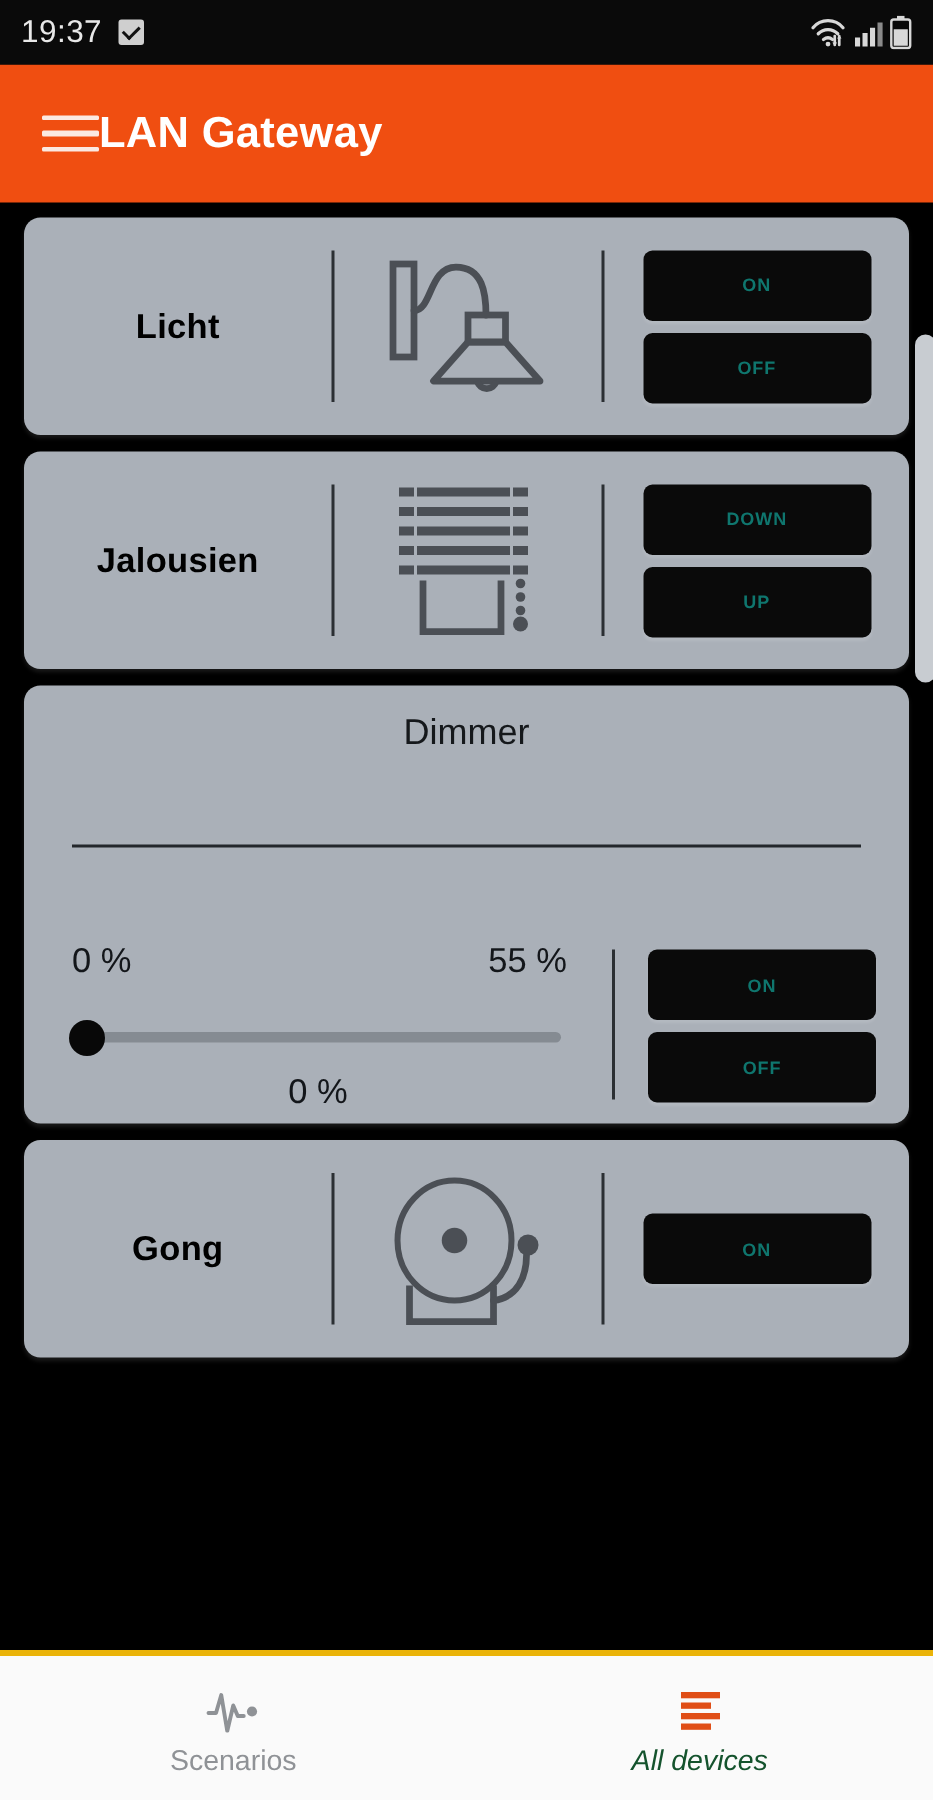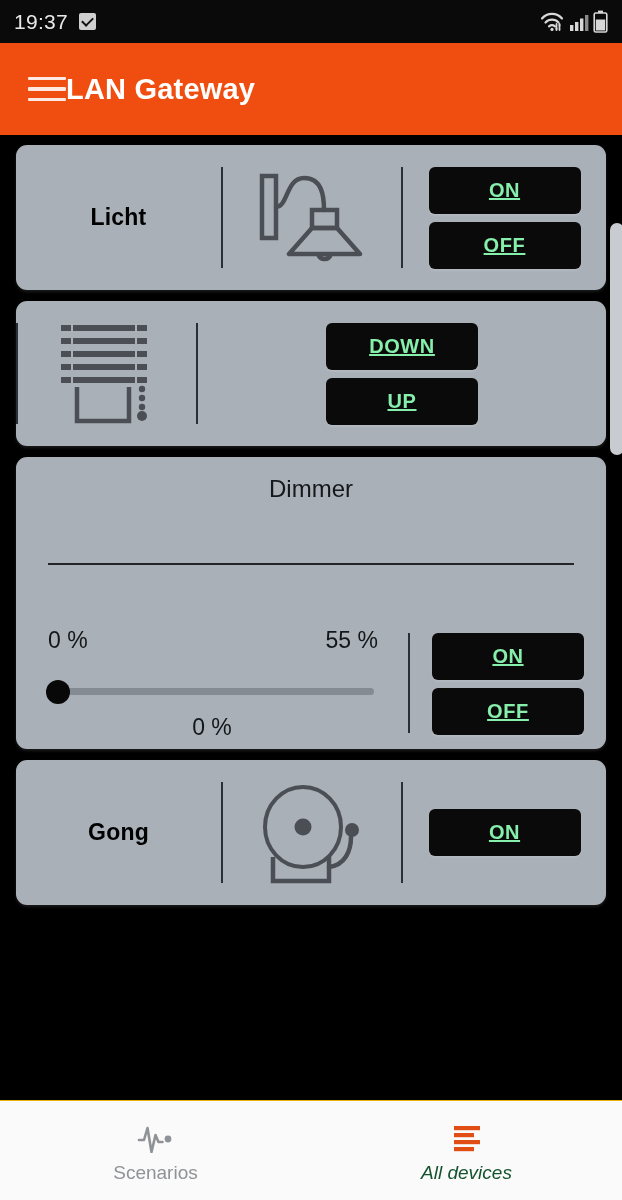--- a/index.html
+++ b/index.html
@@ -57,24 +57,24 @@
   .vdiv{ width:0; border-left:2px solid #2b2f33; margin:22px 0; }
   .card-icon{
     flex:0 0 178px; display:flex; align-items:center; justify-content:center;
   }
   .card-icon svg{ display:block; }
   .card-btns{
     flex:1 1 auto; display:flex; flex-direction:column; align-items:center;
     justify-content:center; gap:8px; padding:0 16px;
   }
   .btn{
-    width:152px; height:47px; background:#0a0a0a; color:#86efac;
-    border:none; border-radius:6px; font-size:20px; font-weight:bold;
+    width:152px; height:47px; background:#0a0a0a; color:#0f766e;
+    border:none; border-radius:6px; font-size:12px; font-weight:bold;
     letter-spacing:.6px; font-family:"Liberation Sans", sans-serif;
-    cursor:pointer; box-shadow:0 2px 2px rgba(255,255,255,.12);text-decoration:underline;
+    cursor:pointer; box-shadow:0 2px 2px rgba(255,255,255,.12);
   }
 
   
   .dimmer{ flex-direction:column; padding:14px 0 8px 0;gap:48px; }
   .dimmer-title{
     text-align:center; font-size:24px; color:#15181b; padding:4px 0 12px 0;
   }
   .dimmer-hr{ height:0; border-top:2px solid #23272b; margin:0 32px 14px 32px; }
   .dimmer-body{ display:flex; align-items:stretch; }
   .dimmer-left{ flex:1 1 auto; padding:0 18px 0 18px; }
@@ -100,21 +100,21 @@
 
   
   .scrollbar{
     position:absolute; right:-2px; top:88px; width:14px; height:232px;
     background:#c8ccd1; border-radius:7px;
   }
 
   
   .bottomnav{
     position:absolute; left:0; bottom:0; width:622px; height:100px;
-    background:#fafafa; border-top:1px solid #eab308;
+    background:#fafafa; border-top:4px solid #eab308;
     display:flex; 
   }
   .navitem{
     flex:1 1 0; display:flex; flex-direction:column; align-items:center;
     justify-content:center; gap:9px; cursor:pointer; padding-top:6px;
   }
   .navitem svg{ display:block; }
   .navlabel{ font-size:19px; color:#8f9296; }
   .navitem.active .navlabel{ color:#14532d;font-style:italic; }
 </style>
@@ -182,20 +182,21 @@
       </svg>
     </div>
     <div class="vdiv"></div>
     <div class="card-btns">
       <button class="btn">ON</button>
       <button class="btn">OFF</button>
     </div>
   </div>
 
   <div class="card card-row">
+    <div class="card-name">Jalousien</div>
     <div class="vdiv"></div>
     <div class="card-icon">
       <svg width="108" height="106" viewBox="0 0 108 106">
         <g fill="#4b4f55">
           <rect x="20" y="4" width="62" height="6"></rect>
           <rect x="20" y="17" width="62" height="6"></rect>
           <rect x="20" y="30" width="62" height="6"></rect>
           <rect x="20" y="43" width="62" height="6"></rect>
           <rect x="20" y="56" width="62" height="6"></rect>
           <rect x="8" y="4" width="10" height="6"></rect>

